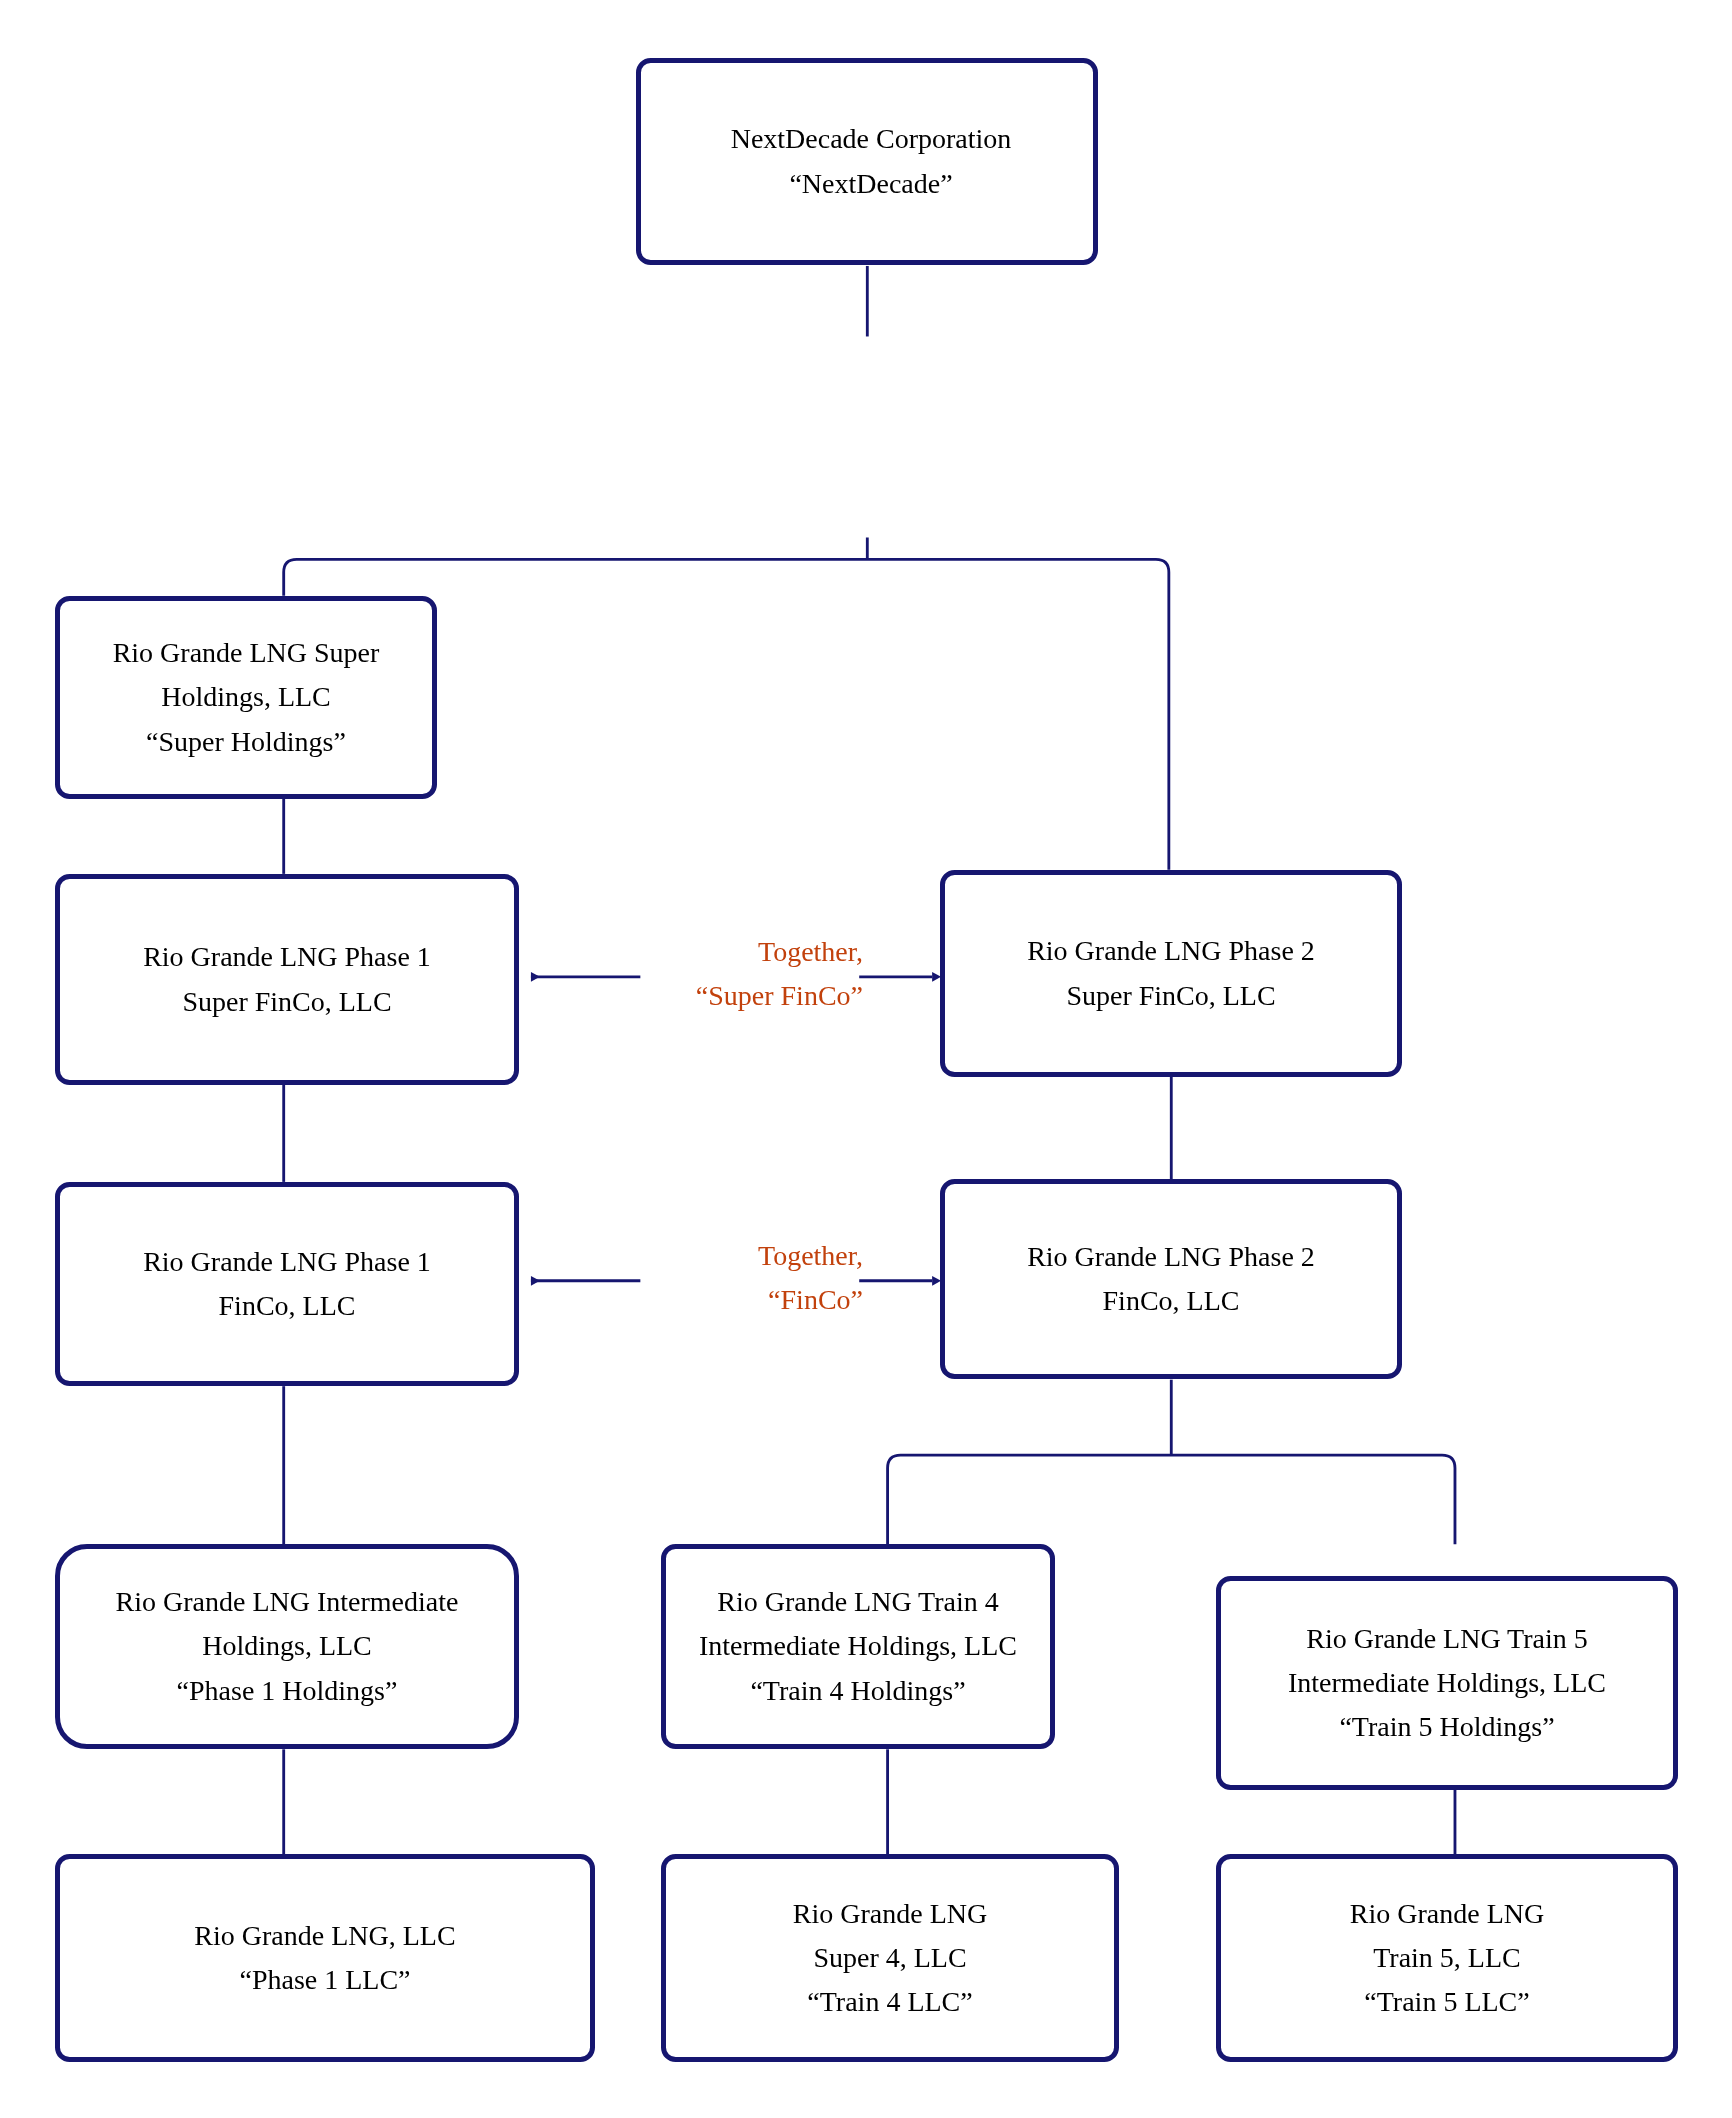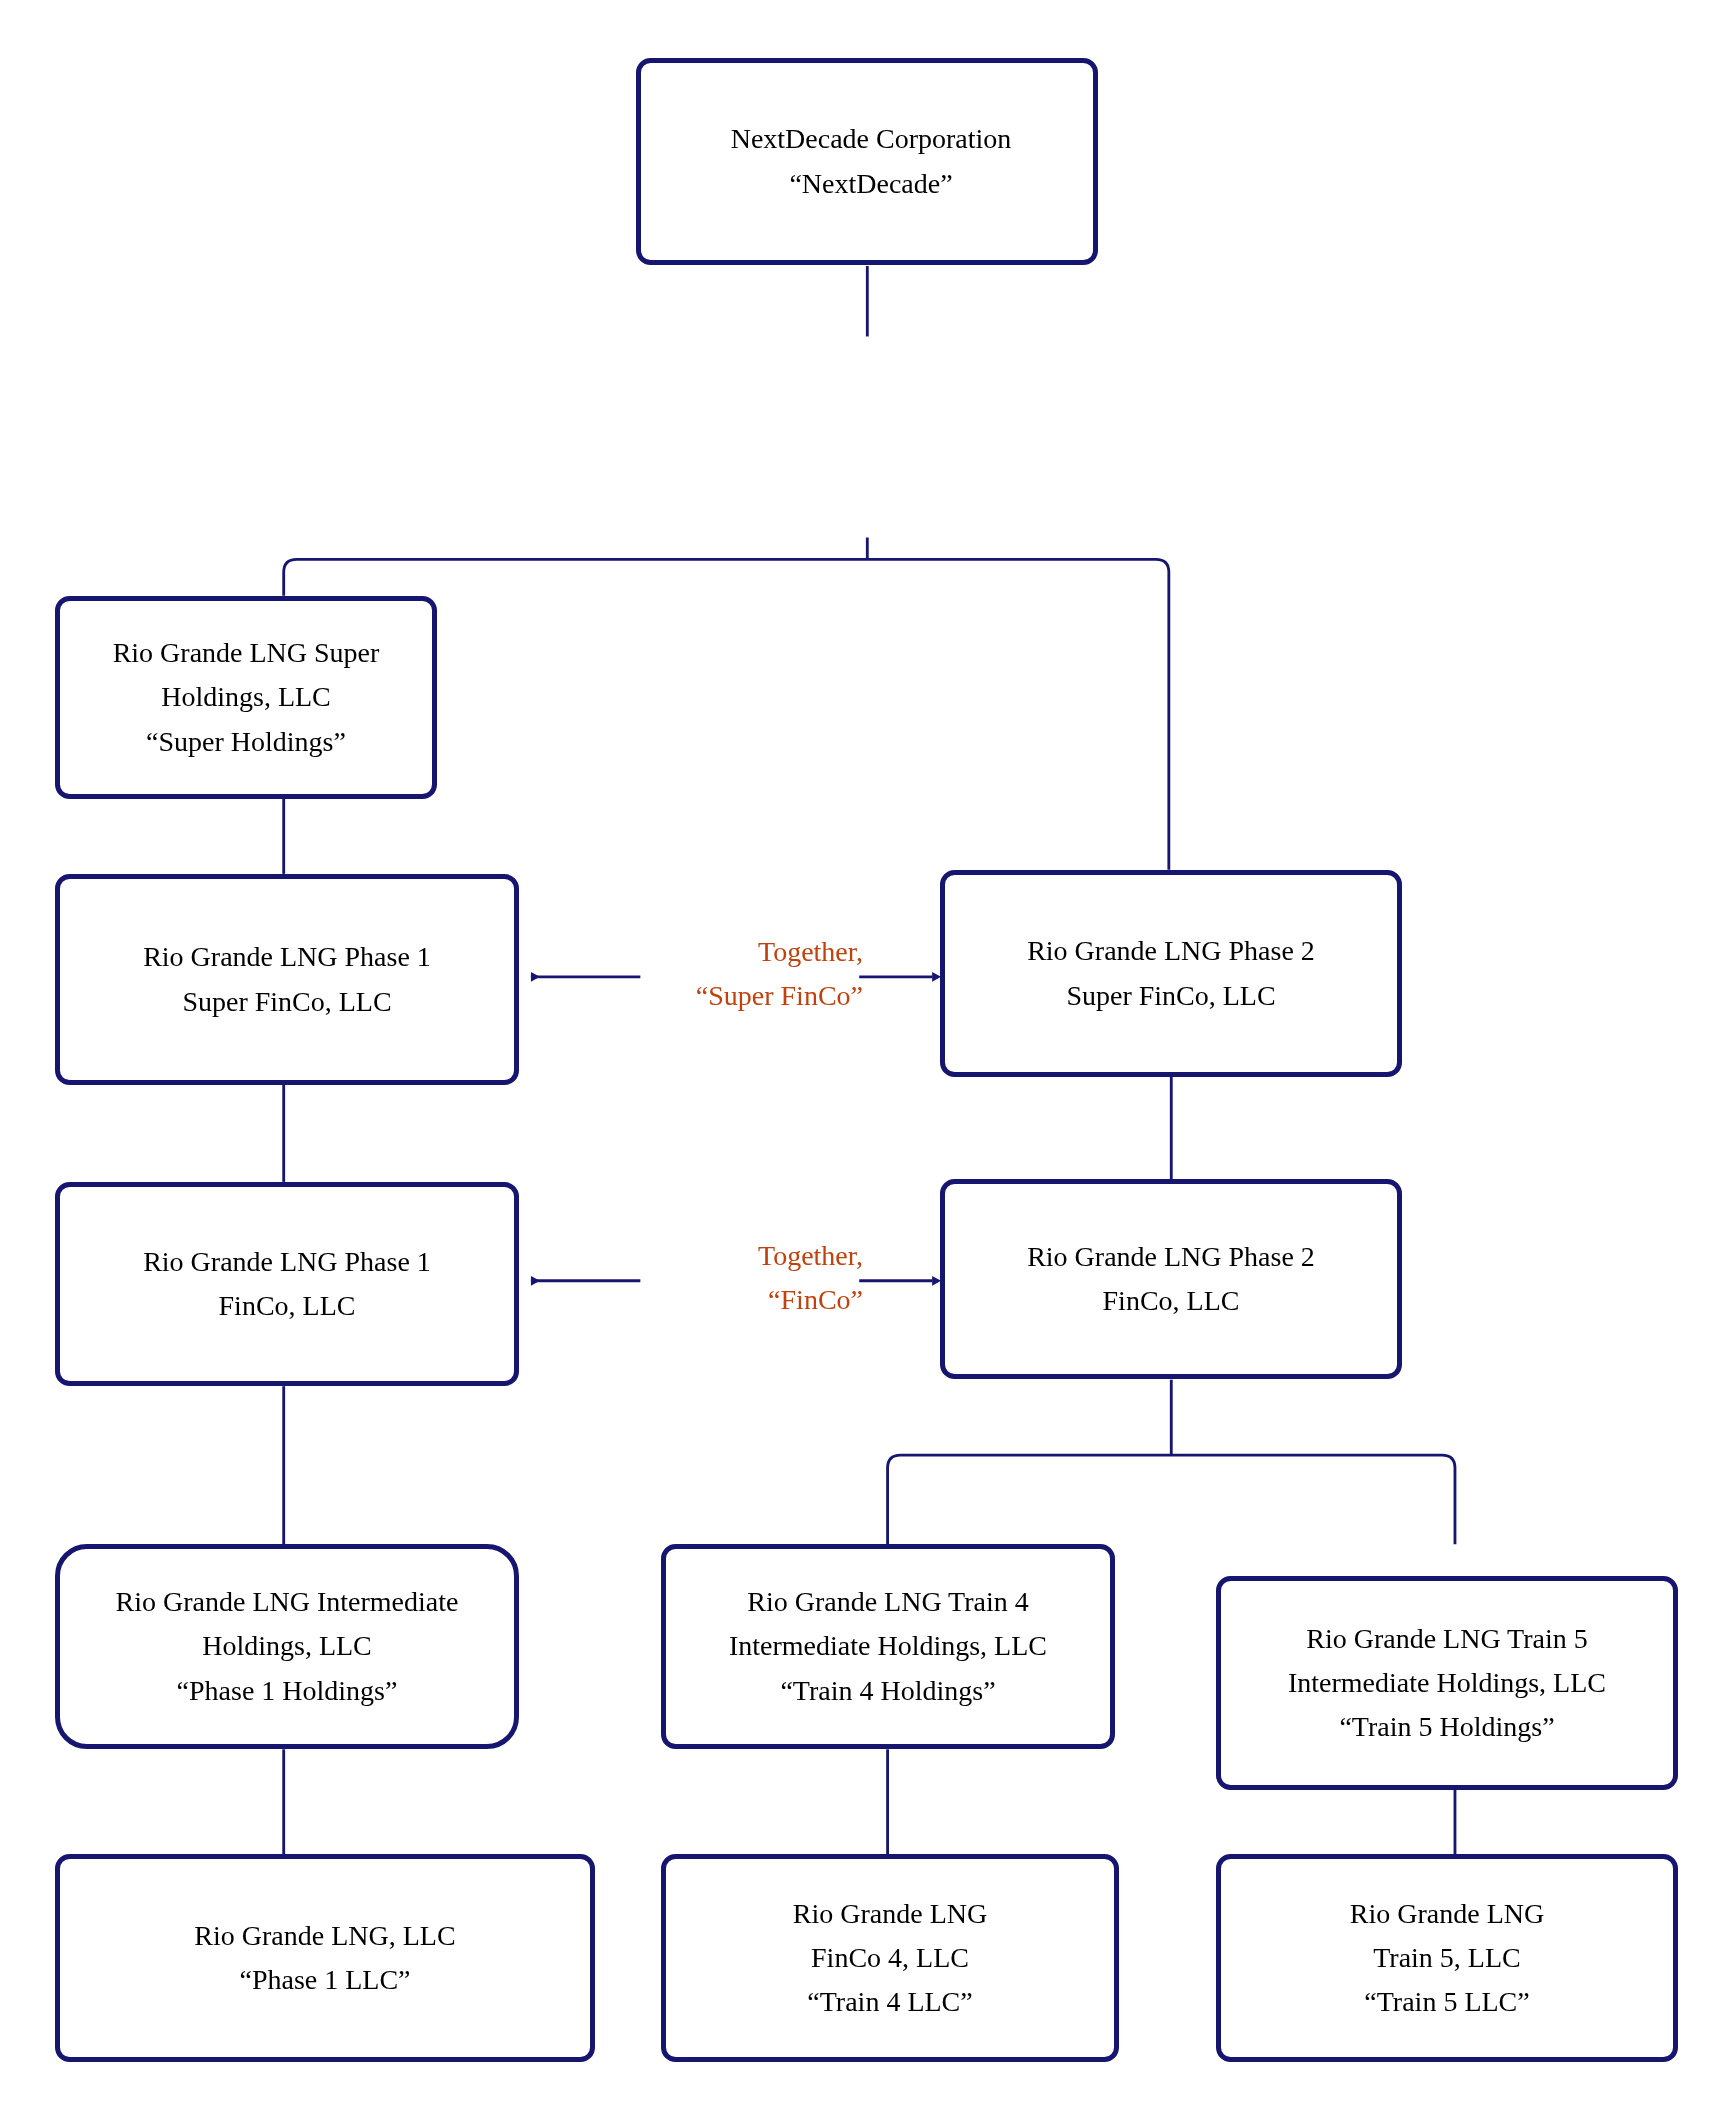--- a/index.html
+++ b/index.html
@@ -137,40 +137,40 @@
     <span class="line">Rio Grande LNG Phase 2</span>
     <span class="line">FinCo, LLC</span>
   </div>
 
   <div class="node" style="left:55px; top:1544px; width:464px; height:205px;border-radius:32px;">
     <span class="line">Rio Grande LNG Intermediate</span>
     <span class="line">Holdings, LLC</span>
     <span class="line">“Phase 1 Holdings”</span>
   </div>
 
-  <div class="node" style="left:661px; top:1544px; width:454px; height:205px;">
+  <div class="node" style="left:661px; top:1544px; width:394px; height:205px;">
     <span class="line">Rio Grande LNG Train 4</span>
     <span class="line">Intermediate Holdings, LLC</span>
     <span class="line">“Train 4 Holdings”</span>
   </div>
 
   <div class="node" style="left:1216px; top:1576px; width:462px; height:214px;">
     <span class="line">Rio Grande LNG Train 5</span>
     <span class="line">Intermediate Holdings, LLC</span>
     <span class="line">“Train 5 Holdings”</span>
   </div>
 
   <div class="node" style="left:55px; top:1854px; width:540px; height:208px;">
     <span class="line">Rio Grande LNG, LLC</span>
     <span class="line">“Phase 1 LLC”</span>
   </div>
 
   <div class="node" style="left:661px; top:1854px; width:458px; height:208px;">
     <span class="line">Rio Grande LNG</span>
-    <span class="line">FinCo 4, LLC</span>
+    <span class="line">Super 4, LLC</span>
     <span class="line">“Train 4 LLC”</span>
   </div>
 
   <div class="node" style="left:1216px; top:1854px; width:462px; height:208px;">
     <span class="line">Rio Grande LNG</span>
     <span class="line">Train 5, LLC</span>
     <span class="line">“Train 5 LLC”</span>
   </div>
 
   <div class="edge-label" style="left:636px; top:930px; width:227px;">

